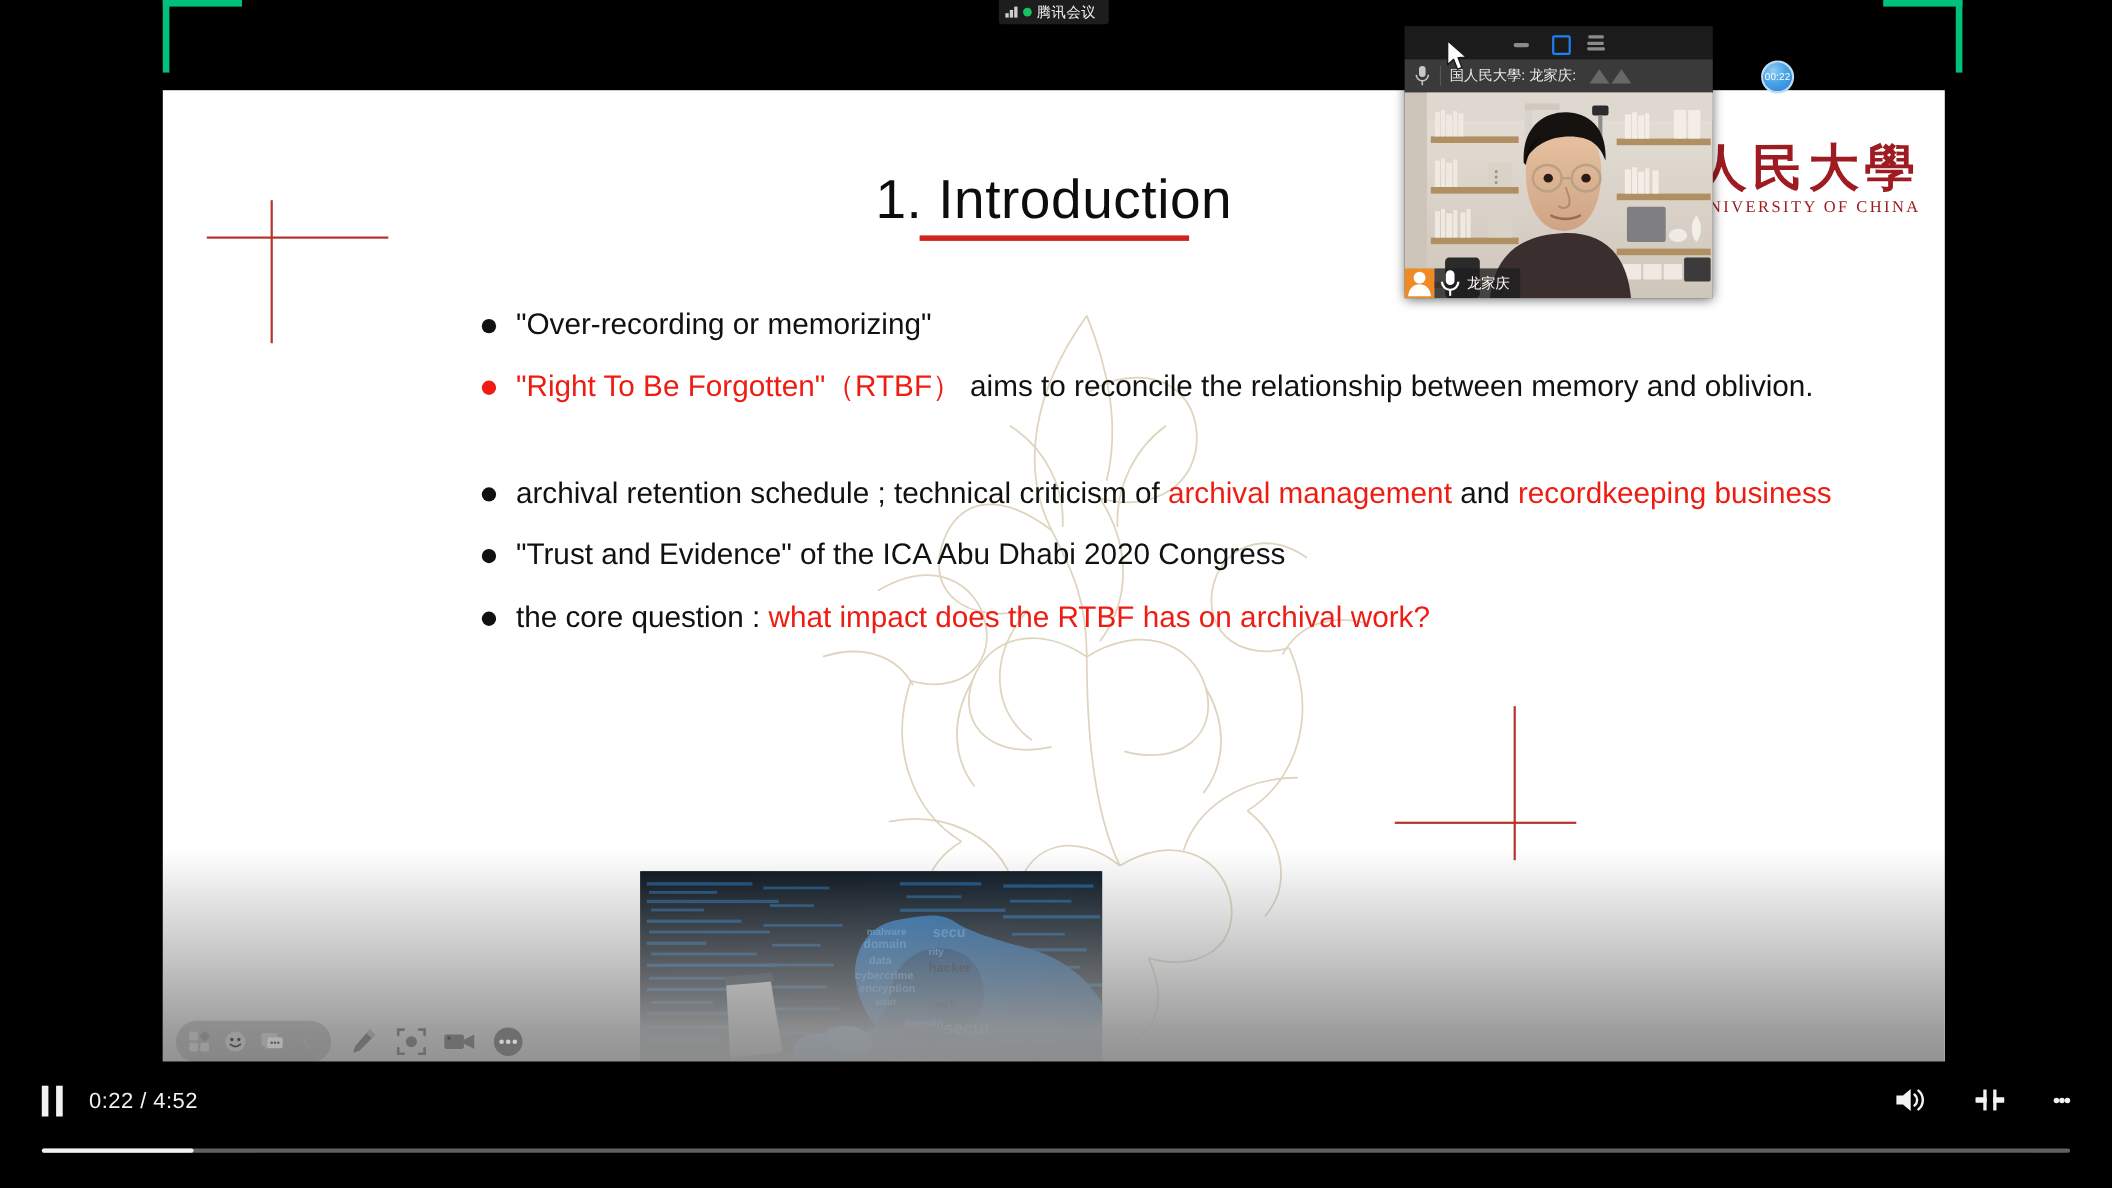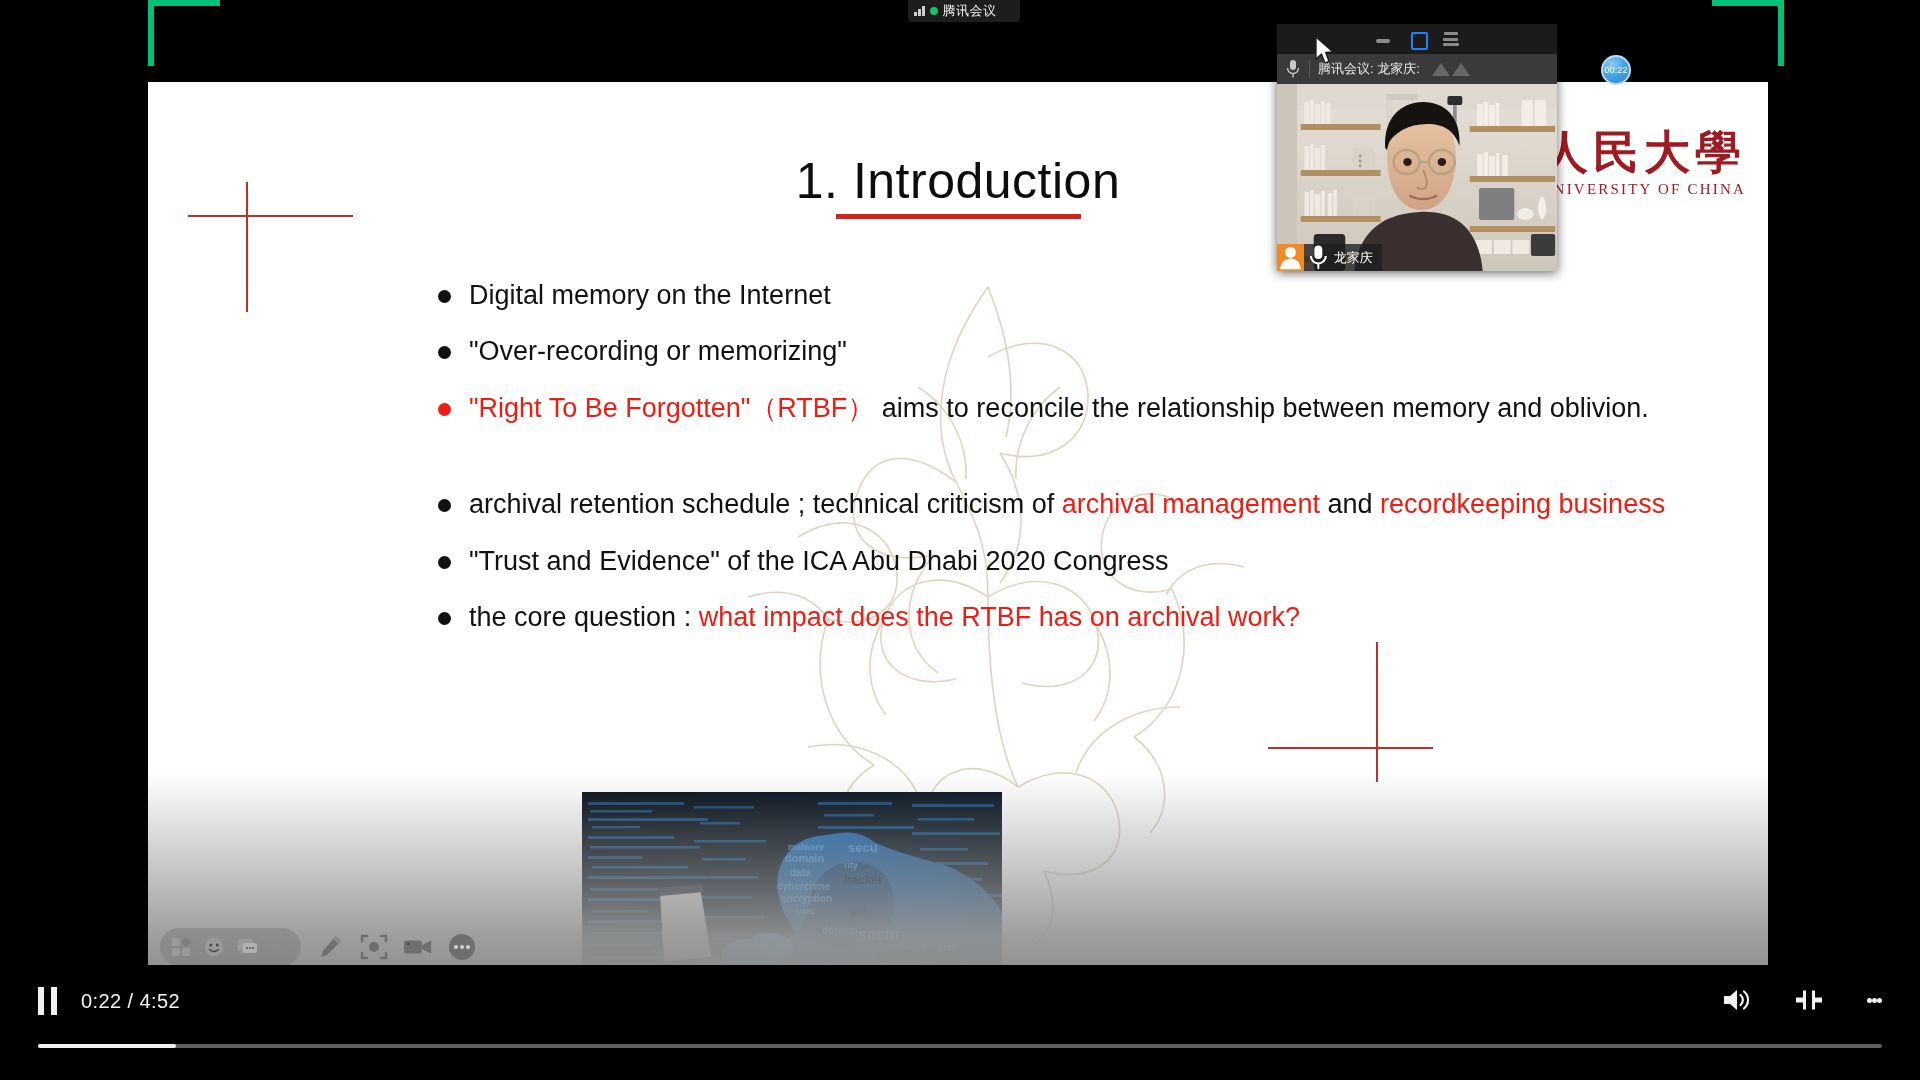--- a/index.html
+++ b/index.html
@@ -70,21 +70,21 @@
   .spacer{ height:40px; }
 
   
   #hacker{ position:absolute; left:434px; top:710px; width:420px; height:214px;
     z-index:3; overflow:hidden; background:#040d17; }
   #hacker svg{ display:block; width:100%; height:100%; }
 
   
   #tm-badge{ position:absolute; left:908px; top:0px; height:22px; z-index:9;
     background:#1d1d1d; border-radius:0 0 3px 3px; display:flex; align-items:center;
-    padding:0 23px 0 6px; gap:5px; }
+    padding:0 11px 0 6px; gap:5px; }
   #tm-badge .bars{ display:flex; align-items:flex-end; gap:1.5px; height:10px; }
   #tm-badge .bars span{ width:2.5px; background:#cfcfcf; display:block; }
   #tm-badge .bars span:nth-child(1){height:4px;}
   #tm-badge .bars span:nth-child(2){height:7px;}
   #tm-badge .bars span:nth-child(3){height:10px;}
   #tm-badge .dot{ width:8px; height:8px; border-radius:50%; background:#17c25f; }
   #tm-badge .lbl{ color:#f0f0f0; font-size:13px; letter-spacing:.5px; }
 
   
   #timer-pill{ position:absolute; left:1601px; top:55px; width:30px; height:30px;
@@ -213,24 +213,20 @@
       <div class="cn">国人民大學</div>
       <div class="en">IN UNIVERSITY OF CHINA</div>
     </div>
 
     <div id="slide-title">
       <div class="t">1. Introduction</div>
       <div class="rule"></div>
     </div>
 
     <div id="bullets">
-        <div class="blt">
-          <span class="dot"></span>
-          <span class="txt"><span>Digital memory on the Internet</span></span>
-        </div>
         <div class="blt">
           <span class="dot"></span>
           <span class="txt"><span>"Over-recording or memorizing"</span></span>
         </div>
         <div class="blt red">
           <span class="dot"></span>
           <span class="txt"><span class="r">"Right To Be Forgotten"（RTBF）</span><span> aims to reconcile the relationship between memory and oblivion.</span></span>
         </div>
         <div class="spacer"></div>
         <div class="blt">
@@ -454,21 +450,21 @@
         </div>
     </div>
 
     <div id="pip-speaking">
       <svg class="mic" viewBox="0 0 16 20">
         <rect x="5" y="1" width="6" height="10" rx="3" fill="#c8c8c8"></rect>
         <path d="M2.5 9 a5.5 5.5 0 0 0 11 0" stroke="#c8c8c8" stroke-width="1.4" fill="none"></path>
         <rect x="7.3" y="14.5" width="1.4" height="4" fill="#c8c8c8"></rect>
       </svg>
       <span class="div"></span>
-      <span class="nm">腾讯会议: 龙家庆:</span>
+      <span class="nm">国人民大學: 龙家庆:</span>
       <span class="wave">
           <i></i>
           <i></i>
         </span>
     </div>
 
     <div id="pip-video">
       <svg viewBox="0 0 280 187" preserveAspectRatio="none">
         <defs>
           <linearGradient id="wallG" x1="0" y1="0" x2="0" y2="1">

